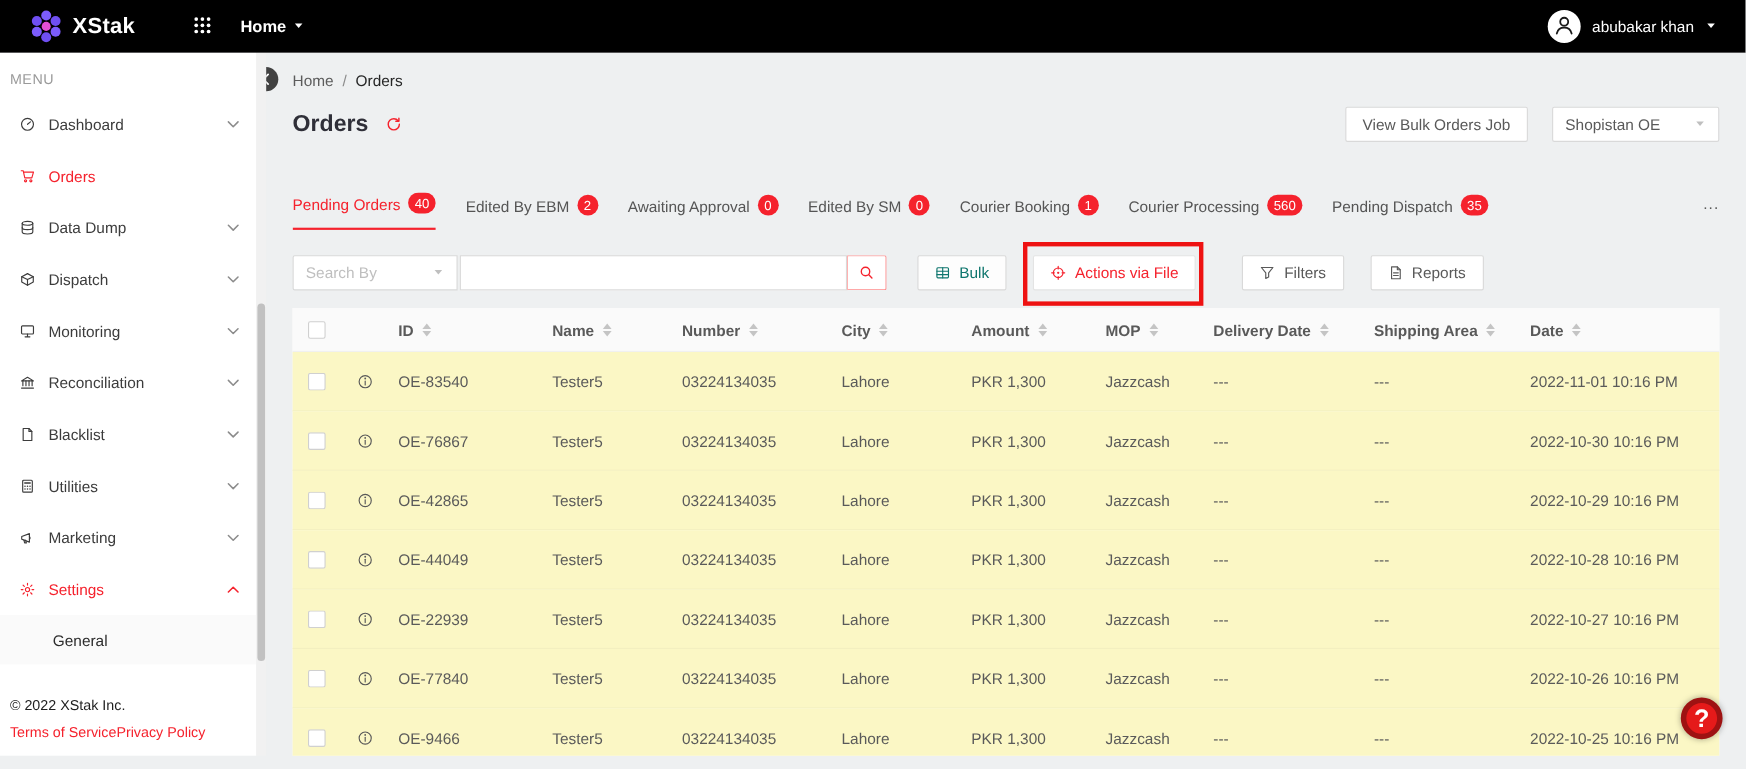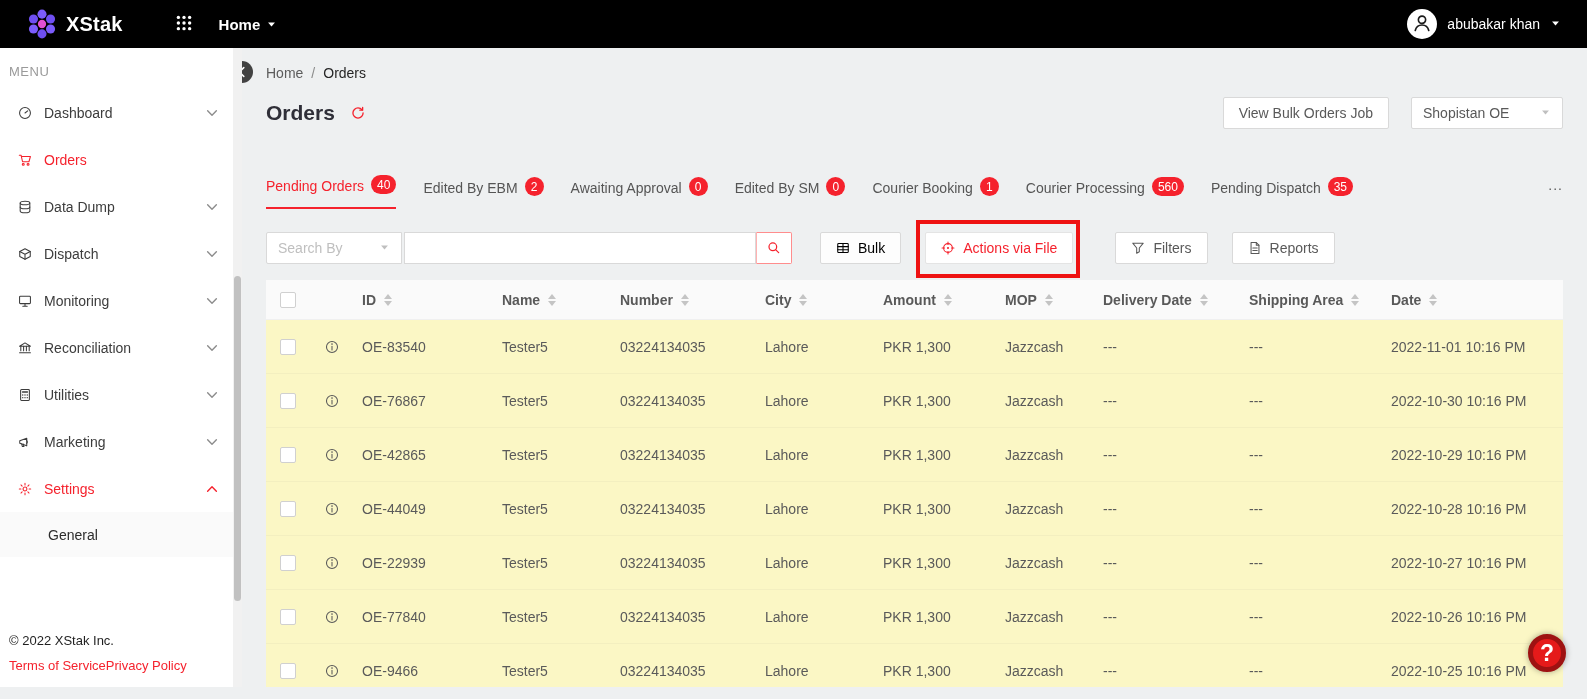--- a/index.html
+++ b/index.html
@@ -71,26 +71,26 @@
   .tabs-row{margin-top:44px;height:40px;display:flex;align-items:flex-start;position:relative;overflow:hidden;white-space:nowrap}
   .tabs-strip{display:flex;gap:27px;overflow:hidden;flex:1}
   .tab{display:inline-flex;align-items:flex-end;padding-bottom:13px;color:#555;cursor:pointer;flex:none}
   .tab.active{color:#f5222d;border-bottom:2px solid #f5222d}
   .tab .badge{margin-left:7px;background:#f5222d;color:#fff;font-size:12px;height:19px;min-width:19px;border-radius:10px;
     display:inline-flex;align-items:center;justify-content:center;padding:0 6px;font-weight:400}
   .tabs-more{position:absolute;right:0;top:2px;color:#595959;cursor:pointer;background:#eef0f1;padding-left:6px;letter-spacing:1px}
 
   
   .toolbar{margin-top:16px;height:34px;display:flex;align-items:center}
-  .searchby-select{width:136px;margin-right:2px;color:#bfbfbf;border-radius:2px 0 0 2px}
+  .searchby-select{width:150px;margin-right:2px;color:#bfbfbf;border-radius:2px 0 0 2px}
   .search-input{height:32px;width:352px;border:1px solid #d9d9d9;background:#fff;padding:0 10px;font-size:14px;outline:none}
   .search-btn{height:32px;width:36px;background:#fff;border:1px solid #ff8d8d;border-left:1px solid #ffb1b1;border-radius:0 2px 2px 0;
     display:flex;align-items:center;justify-content:center;color:#f5222d;cursor:pointer}
   .search-btn svg{width:15px;height:15px}
-  .bulk-btn{margin-left:28px;color:#000000;background:#fdfdfd;cursor:not-allowed}
+  .bulk-btn{margin-left:28px;color:#0f766e;background:#fdfdfd;cursor:not-allowed}
   .actions-wrap{position:relative;margin-left:24px}
   .actions-btn{color:#f5222d;border-color:#e4e4e4}
   .annotation-box{position:absolute;left:-9px;right:-7px;top:-12px;bottom:-14px;border:4px solid #ee1212;pointer-events:none}
   .filters-btn{margin-left:42px}
   .reports-btn{margin-left:24px}
 
   
   .table{margin-top:15px;background:#fff}
   .grid-cols{display:grid;grid-template-columns:44px 44px 140px 118px 145px 118px 122px 98px 146px 142px 1fr;align-items:center}
   .thead{background:#fafafa;height:40px;border-bottom:1px solid #f0f0f0}
@@ -251,20 +251,34 @@
               </svg>
             </span>
     <span class="side-label">Reconciliation</span>
     <span class="side-chevron">
               <svg viewBox="0 0 16 16" width="1em" height="1em" fill="none" stroke="currentColor" stroke-width="1.2" stroke-linecap="round" stroke-linejoin="round" style="display:block;width:100%;height:100%">
                 <path d="M3 5.5l5 5 5-5" stroke-width="1.6"></path>
               </svg>
             </span>
   </div>
 
+  <div class="side-item">
+    <span class="side-icon">
+              <svg viewBox="0 0 16 16" width="1em" height="1em" fill="none" stroke="currentColor" stroke-width="1.2" stroke-linecap="round" stroke-linejoin="round" style="display:block;width:100%;height:100%">
+                <path d="M3.5 1.8h6l3 3v9.4h-9z"></path>
+                <path d="M9.5 1.8v3h3"></path>
+              </svg>
+            </span>
+    <span class="side-label">Blacklist</span>
+    <span class="side-chevron">
+              <svg viewBox="0 0 16 16" width="1em" height="1em" fill="none" stroke="currentColor" stroke-width="1.2" stroke-linecap="round" stroke-linejoin="round" style="display:block;width:100%;height:100%">
+                <path d="M3 5.5l5 5 5-5" stroke-width="1.6"></path>
+              </svg>
+            </span>
+  </div>
 
   <div class="side-item">
     <span class="side-icon">
               <svg viewBox="0 0 16 16" width="1em" height="1em" fill="none" stroke="currentColor" stroke-width="1.2" stroke-linecap="round" stroke-linejoin="round" style="display:block;width:100%;height:100%">
                 <rect x="3" y="1.8" width="10" height="12.4" rx="1"></rect>
                 <path d="M5.2 4.6h5.6M5.4 8h.02M8 8h.02M10.6 8h.02M5.4 11h.02M8 11h.02M10.6 11h.02" stroke-width="1.6"></path>
               </svg>
             </span>
     <span class="side-label">Utilities</span>
     <span class="side-chevron">

